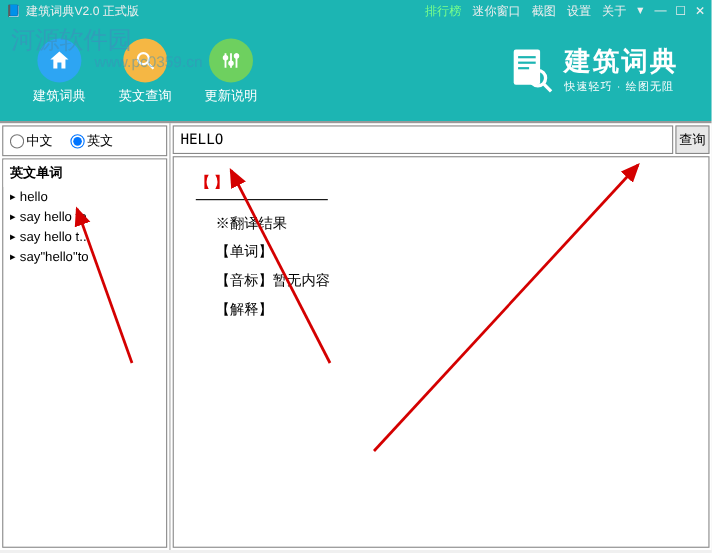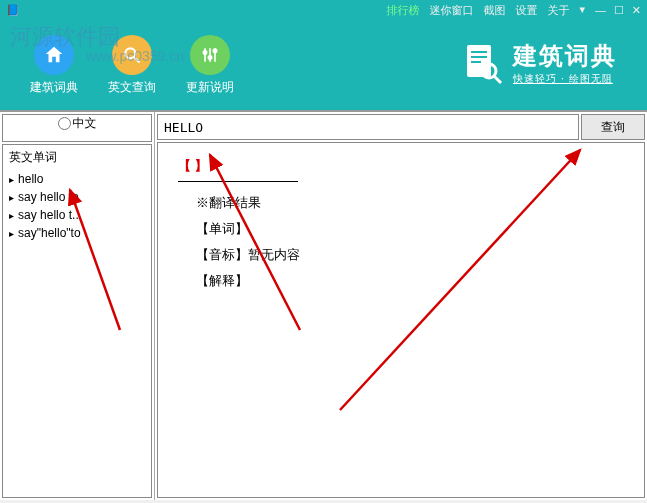--- a/index.html
+++ b/index.html
@@ -11,51 +11,52 @@
 .titlebar .winbtn { margin-left: 10px; display: flex; gap: 8px; }
 
 .header { height: 90px; background: #1cb5b3; display: flex; align-items: center; padding: 0 30px; position: relative; }
 .header .navitem { display: flex; flex-direction: column; align-items: center; margin-right: 30px; color: #fff; font-size: 12px; cursor: pointer; }
 .header .navicon { width: 40px; height: 40px; border-radius: 50%; display: flex; align-items: center; justify-content: center; margin-bottom: 4px; }
 .nav1 { background: #2da5f3; }
 .nav2 { background: #f5b744; }
 .nav3 { background: #6ed05f; }
 .header .brand { position: absolute; right: 30px; top: 20px; display: flex; align-items: center; gap: 8px; color: #fff; }
 .brand-title { font-size: 24px; font-weight: bold; letter-spacing: 2px; }
-.brand-sub { font-size: 10px; letter-spacing: 1px; text-decoration: underline; }
+.brand-sub { font-size: 10px; letter-spacing: 1px; }
 
 .watermark { position: absolute; top: 22px; left: 10px; color: rgba(61,144,188,0.6); font-size: 22px; font-weight: normal; pointer-events: none; z-index: 5; }
 .watermark-url { position: absolute; top: 48px; left: 60px; color: rgba(61,144,188,0.5); font-size: 14px; pointer-events: none; z-index: 5; padding-left: 26px; }
 
 .content { display: flex; height: 390px; background: #fff; border-top: 2px solid #999; }
 
 .leftpanel { width: 155px; border-right: 1px solid #aaa; display: flex; flex-direction: column; }
-.radiorow { height: 28px; border: 1px solid #888; margin: 2px; display: flex; align-items: center; font-size: 12px; padding: 0 6px; gap: 16px; flex-direction: column; }
+.radiorow { height: 28px; border: 1px solid #888; margin: 2px; display: flex; align-items: center; font-size: 12px; padding: 0 6px; gap: 16px; }
 .radiorow label { display: flex; align-items: center; gap: 2px; cursor: pointer; }
 .wordlist { border: 1px solid #888; margin: 0 2px 2px 2px; flex: 1; overflow: auto; font-family: SimSun, monospace; font-size: 12px; }
-.wordlist .header-item { font-weight: normal; padding: 4px 6px; background: #fff; }
+.wordlist .header-item { font-weight: bold; padding: 4px 6px; background: #fff; }
 .wordlist .item { padding: 2px 6px; display: flex; align-items: center; cursor: pointer; }
 .wordlist .item::before { content: "▸"; margin-right: 4px; font-size: 10px; }
 
 .rightpanel { flex: 1; display: flex; flex-direction: column; }
 .searchrow { display: flex; margin: 2px; gap: 2px; }
 .searchinput { flex: 1; border: 1px solid #888; height: 26px; padding: 0 6px; font-family: monospace; font-size: 13px; }
-.searchbtn { width: 64px; border: 1px solid #888; background: #e8e8e8; font-size: 12px; cursor: pointer; }
+.searchbtn { width: 31px; border: 1px solid #888; background: #e8e8e8; font-size: 12px; cursor: pointer; }
 .resultbox { flex: 1; border: 1px solid #888; margin: 0 2px 2px 2px; padding: 14px 20px; font-family: SimSun, monospace; font-size: 13px; overflow: auto; position: relative; }
 .bracket-red { color: #d00; font-weight: bold; padding-bottom: 6px; border-bottom: 1px solid #000; display: block; width: 120px; margin-bottom: 12px; }
 .result-line { margin: 8px 18px; }
 
 .arrow { position: absolute; pointer-events: none; z-index: 10; }
 </style>
 </head>
 <body>
 
 <div class="titlebar">
   <div class="title">
     <span>📘</span>
+    <span>建筑词典V2.0 正式版</span>
   </div>
   <div class="menus">
     <span style="color:#7aff8a">排行榜</span>
     <span>迷你窗口</span>
     <span>截图</span>
     <span>设置</span>
     <span>关于</span>
     <span>▾</span>
   </div>
   <div class="winbtn">

